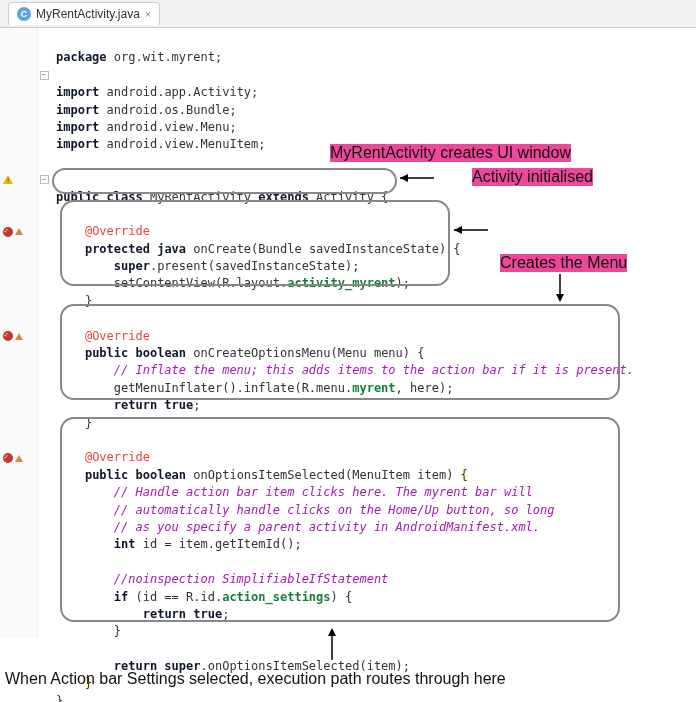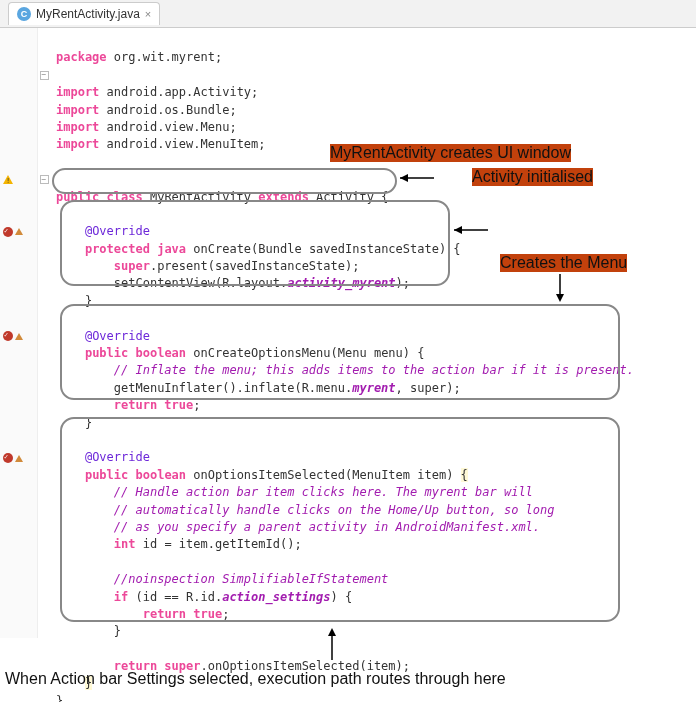--- a/index.html
+++ b/index.html
@@ -115,37 +115,37 @@
     display:flex;align-items:center;justify-content:center;
     line-height: 1;
   }
   .code {
     padding: 4px 8px 4px 6px;
     white-space: pre;
     color: #333;
     position: relative;
     flex: 1;
   }
-  .kw { color: #ec4899; font-weight: bold; }
-  .ann { color: #6d28d9; }
+  .kw { color: #0f172a; font-weight: bold; }
+  .ann { color: #ef4444; }
   .com { color: #a21caf; font-style: italic; }
-  .id-purple2 { color: #a21caf; font-style: italic; font-weight: bold; }
+  .id-purple2 { color: #15803d; font-weight: bold; }
   .hl-brace { background: #fff9d6; }
   .box {
     position: absolute;
     border: 2px solid #888;
     border-radius: 14px;
     pointer-events: none;
   }
   .callout {
     position: absolute;
     font-family: -apple-system, "Segoe UI", Arial, sans-serif;
     font-size: 16px;
     color: #111;
-    background: #c2410c;
+    background: #ec4899;
   }
   .arrow-svg { position: absolute; pointer-events: none; }
   .bottom-caption {
     position: absolute;
     bottom: 14px;
     left: 5px;
     right: 16px;
     font-size: 16px;
     color: #111;
     text-align: left;
@@ -270,21 +270,21 @@
 
     <span class="ann">@Override</span>
     <span class="kw">protected java</span><span> onCreate(Bundle savedInstanceState) {</span>
         <span class="kw">super</span><span>.present(savedInstanceState);</span>
         <span>setContentView(R.layout.</span><span class="id-purple2">activity_myrent</span><span>);</span>
     }
 
     <span class="ann">@Override</span>
     <span class="kw">public boolean</span><span> onCreateOptionsMenu(Menu menu) {</span>
         <span class="com">// Inflate the menu; this adds items to the action bar if it is present.</span>
-        <span>getMenuInflater().inflate(R.menu.</span><span class="id-purple2">myrent</span><span>, super);</span>
+        <span>getMenuInflater().inflate(R.menu.</span><span class="id-purple2">myrent</span><span>, here);</span>
         <span class="kw">return true</span><span>;</span>
     }
 
     <span class="ann">@Override</span>
     <span class="kw">public boolean</span><span> onOptionsItemSelected(MenuItem item) </span><span class="hl-brace">{</span>
         <span class="com">// Handle action bar item clicks here. The myrent bar will</span>
         <span class="com">// automatically handle clicks on the Home/Up button, so long</span>
         <span class="com">// as you specify a parent activity in AndroidManifest.xml.</span>
         <span class="kw">int</span><span> id = item.getItemId();</span>
 

